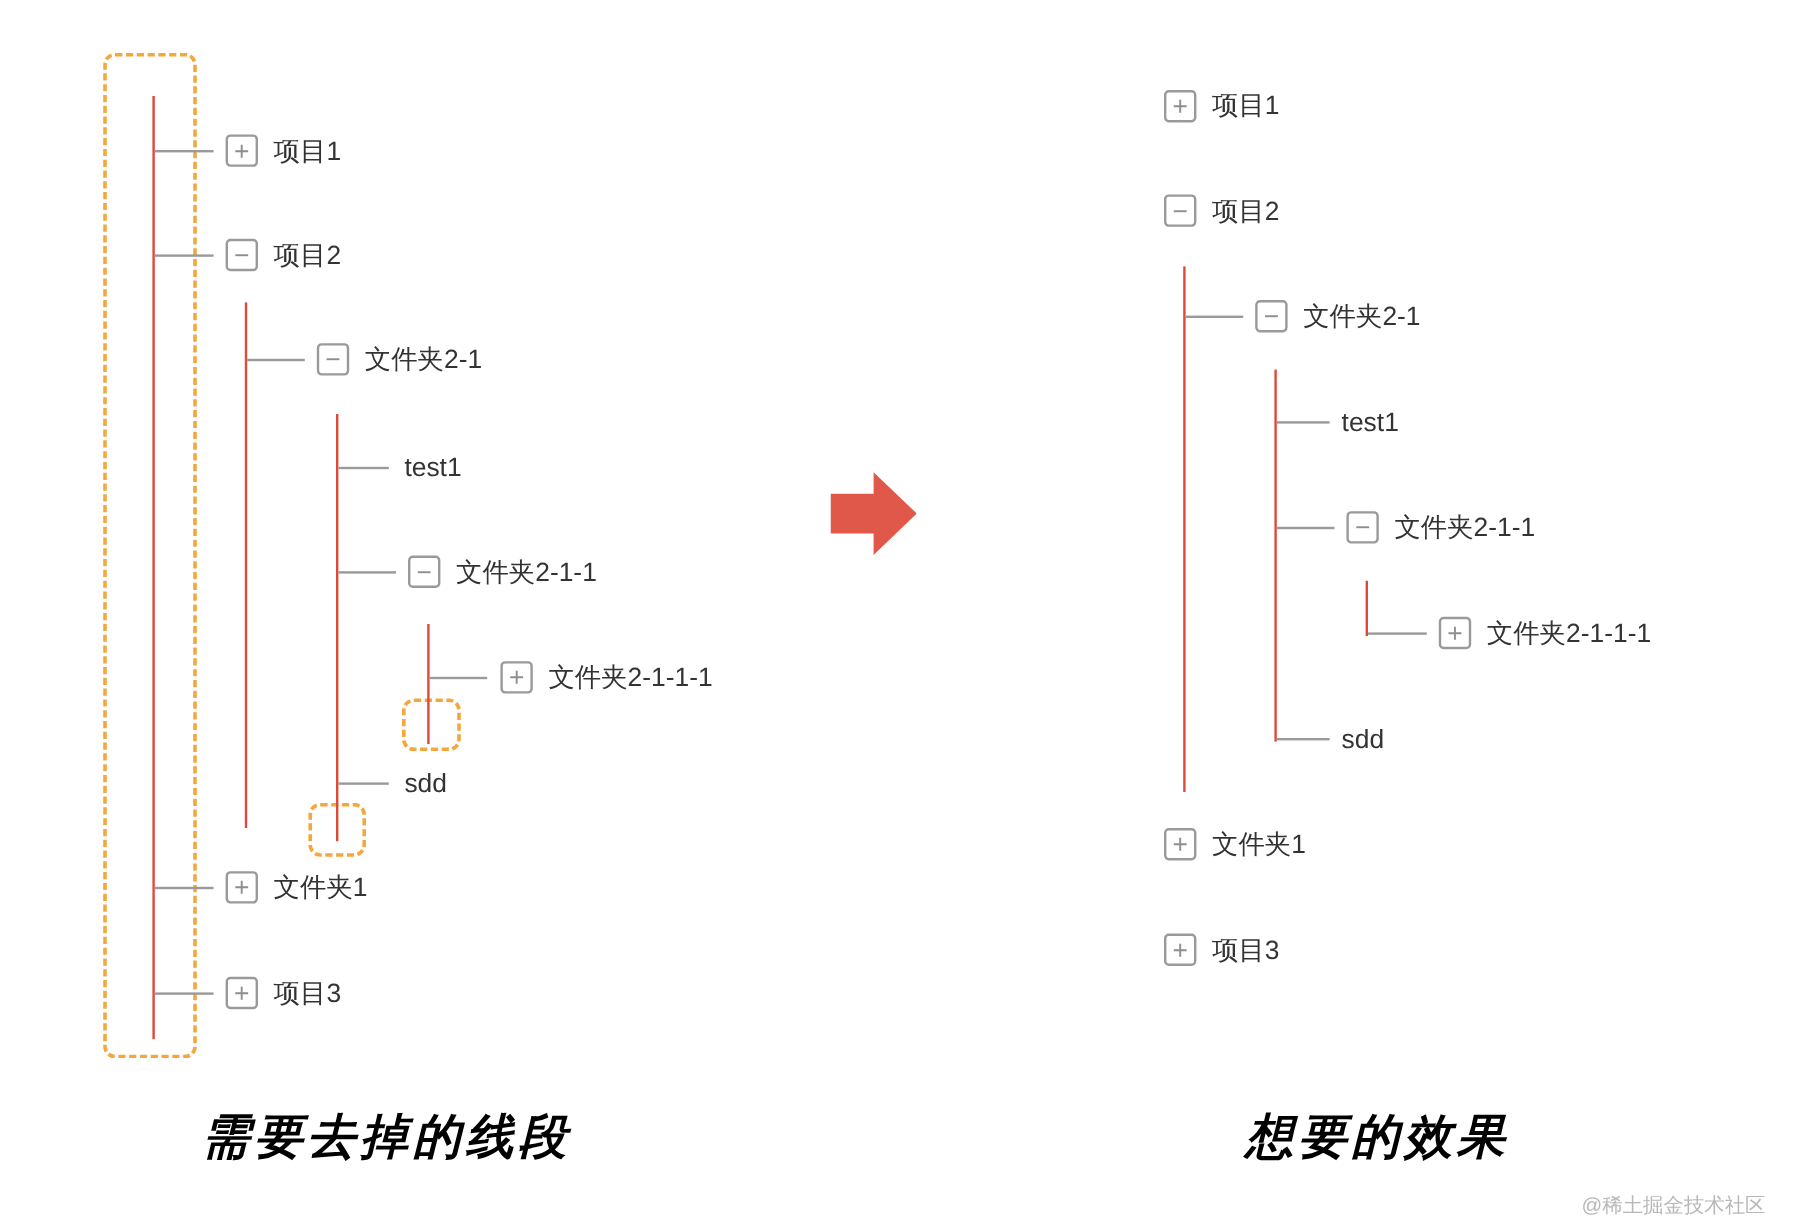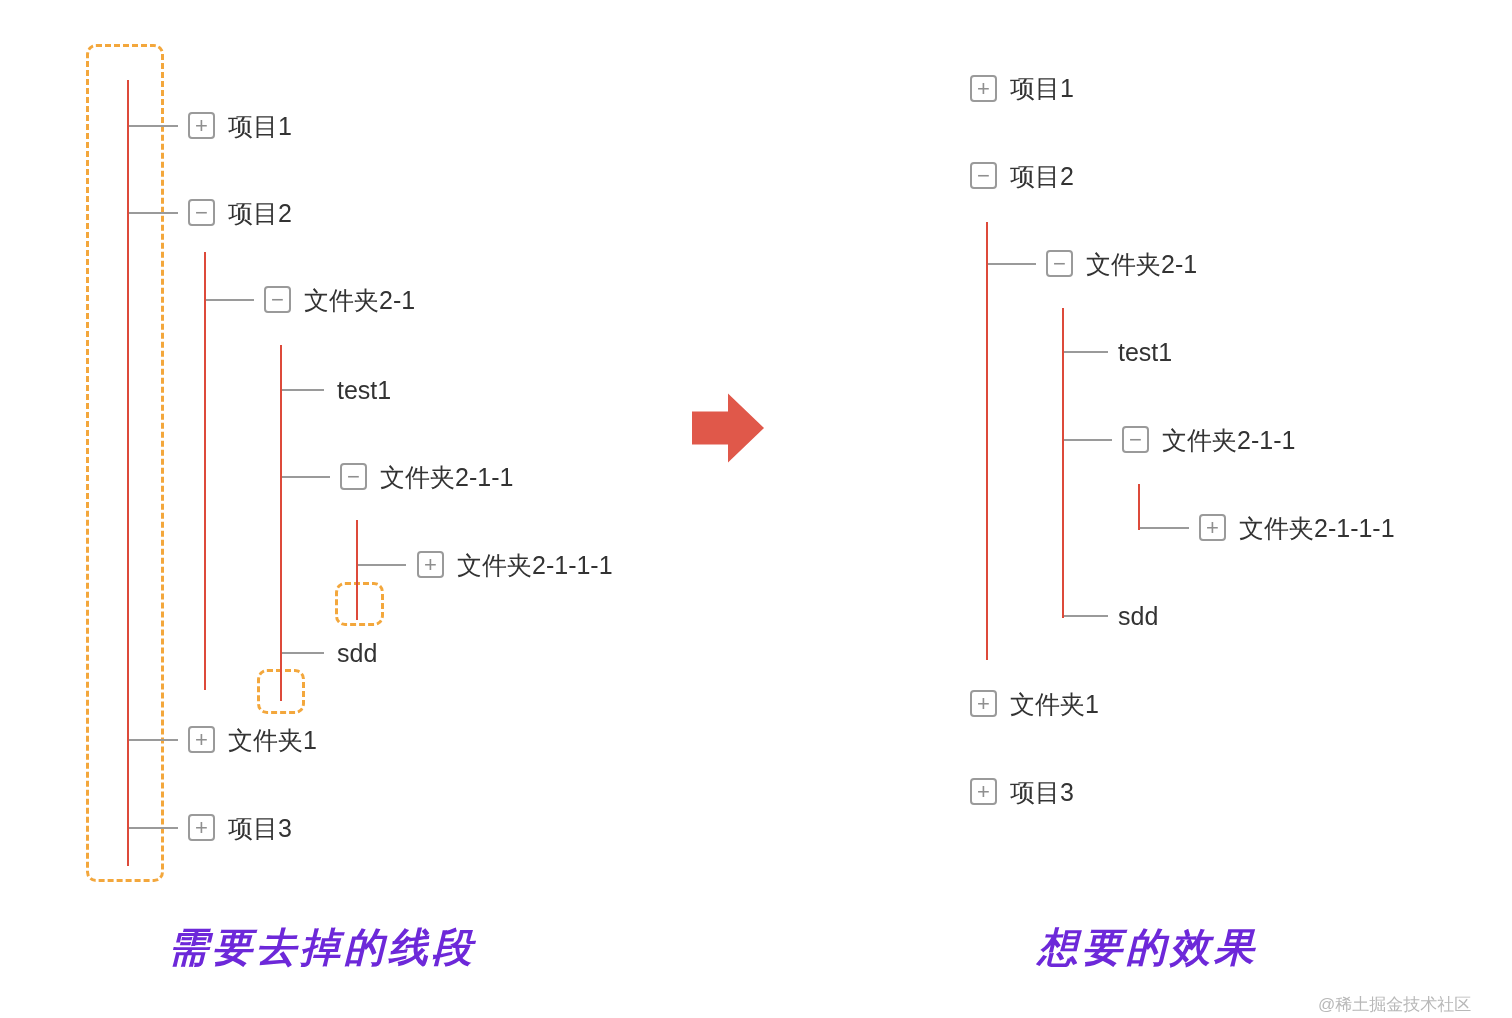--- a/index.html
+++ b/index.html
@@ -33,38 +33,38 @@
     display: flex;
     align-items: center;
     justify-content: center;
     font-size: 22px;
     line-height: 1;
     cursor: pointer;
     user-select: none;
   }
   .node-label {
     position: absolute;
-    font-size: 25px;
+    font-size: 22px;
     color: #333333;
     white-space: nowrap;
     transform: translateY(-50%);
     cursor: pointer;
   }
   .dashed-box {
     position: absolute;
     border: 3px dashed #f3a73c;
     border-radius: 10px;
     background: transparent;
   }
   .caption {
     position: absolute;
     font-size: 40px;
     font-weight: bold;
     font-style: italic;
-    color: #6d28d9;
+    color: #000000;
     font-family: Liberation Mono, monospace;
     white-space: nowrap;
     letter-spacing: 4px;
   }
   .arrow {
     position: absolute;
     left: 692px;
     top: 392px;
     width: 72px;
     height: 72px;

